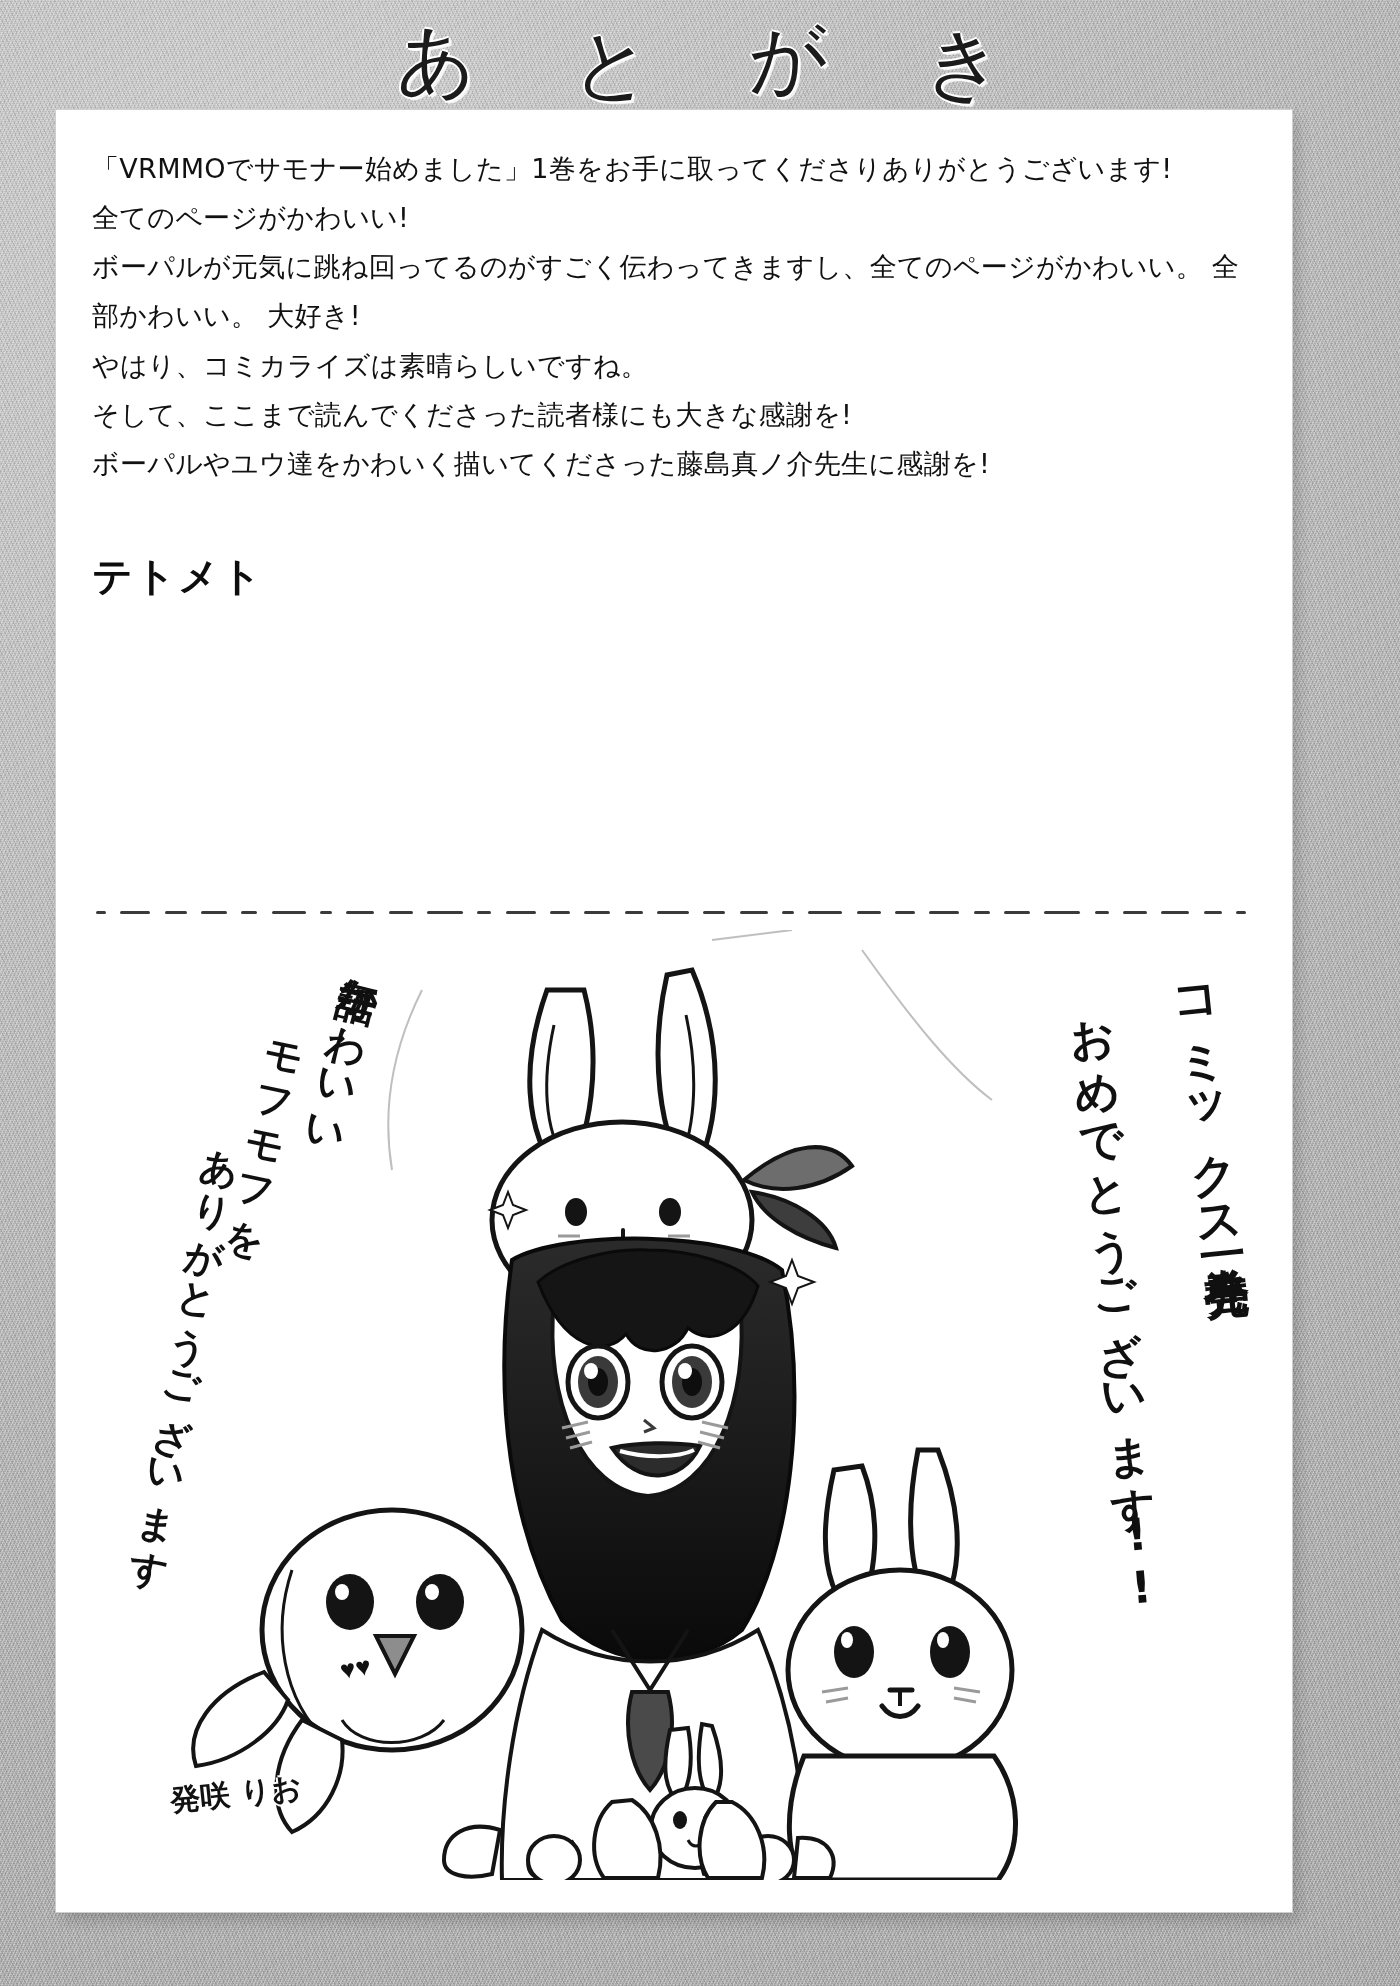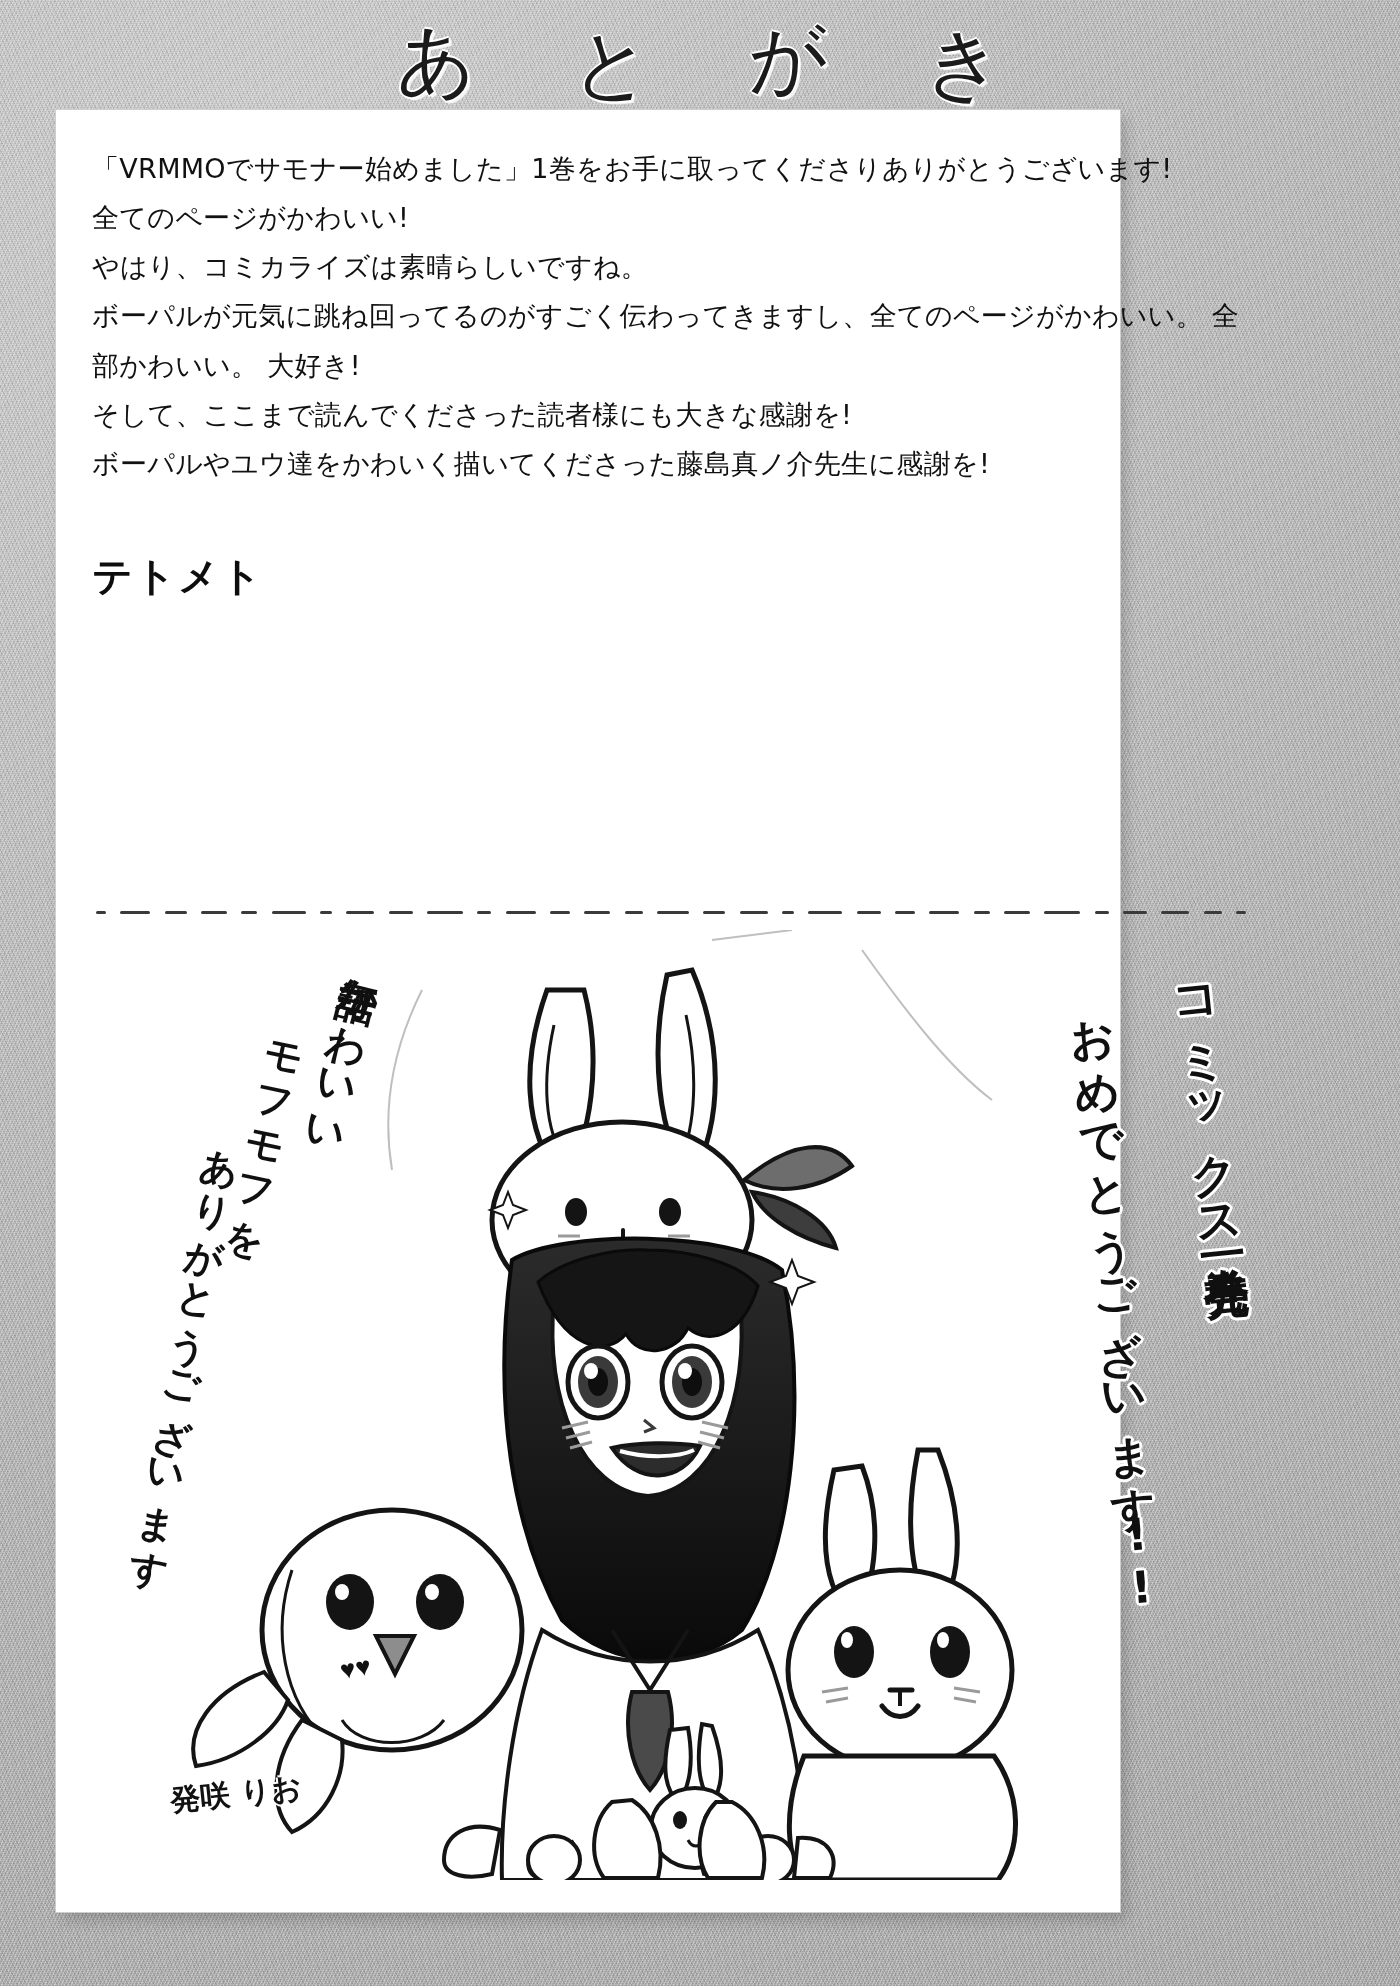--- a/index.html
+++ b/index.html
@@ -51,21 +51,21 @@
   }
   .afterword-title .ch:nth-child(2) { transform: rotate(1.5deg) translateY(4px); }
   .afterword-title .ch:nth-child(3) { transform: rotate(-2deg) translateY(-2px); }
   .afterword-title .ch:nth-child(4) { transform: rotate(1deg) translateY(3px); }
 
   
   .sheet {
     position: absolute;
     left: 56px;
     top: 110px;
-    width: 1064px;
+    width: 1236px;
     height: 1802px;
     background: #ffffff;
     box-shadow: 0 0 0 1px #cfcfcf, 6px 8px 14px rgba(0,0,0,0.18);
   }
 
   
   .body-text {
     position: absolute;
     left: 36px;
     top: 34px;
@@ -191,22 +191,22 @@
     <span class="ch">と</span>
     <span class="ch">が</span>
     <span class="ch">き</span>
   </div>
 
   <div class="sheet">
 
     <div class="body-text">
       <p>「VRMMOでサモナー始めました」1巻をお手に取ってくださりありがとうございます!</p>
       <p>全てのページがかわいい!</p>
+      <p>ボーパルが元気に跳ね回ってるのがすごく伝わってきますし、全てのページがかわいい。 全部かわいい。 大好き!</p>
       <p>やはり、コミカライズは素晴らしいですね。</p>
-      <p>ボーパルが元気に跳ね回ってるのがすごく伝わってきますし、全てのページがかわいい。 全部かわいい。 大好き!</p>
       <p>そして、ここまで読んでくださった読者様にも大きな感謝を!</p>
       <p>ボーパルやユウ達をかわいく描いてくださった藤島真ノ介先生に感謝を!</p>
       <p class="spacer"></p>
       <div class="signature">テトメト</div>
     </div>
 
     <div class="separator">
       <i style="width:10px"></i>
         <i style="width:30px"></i>
         <i style="width:22px"></i>

